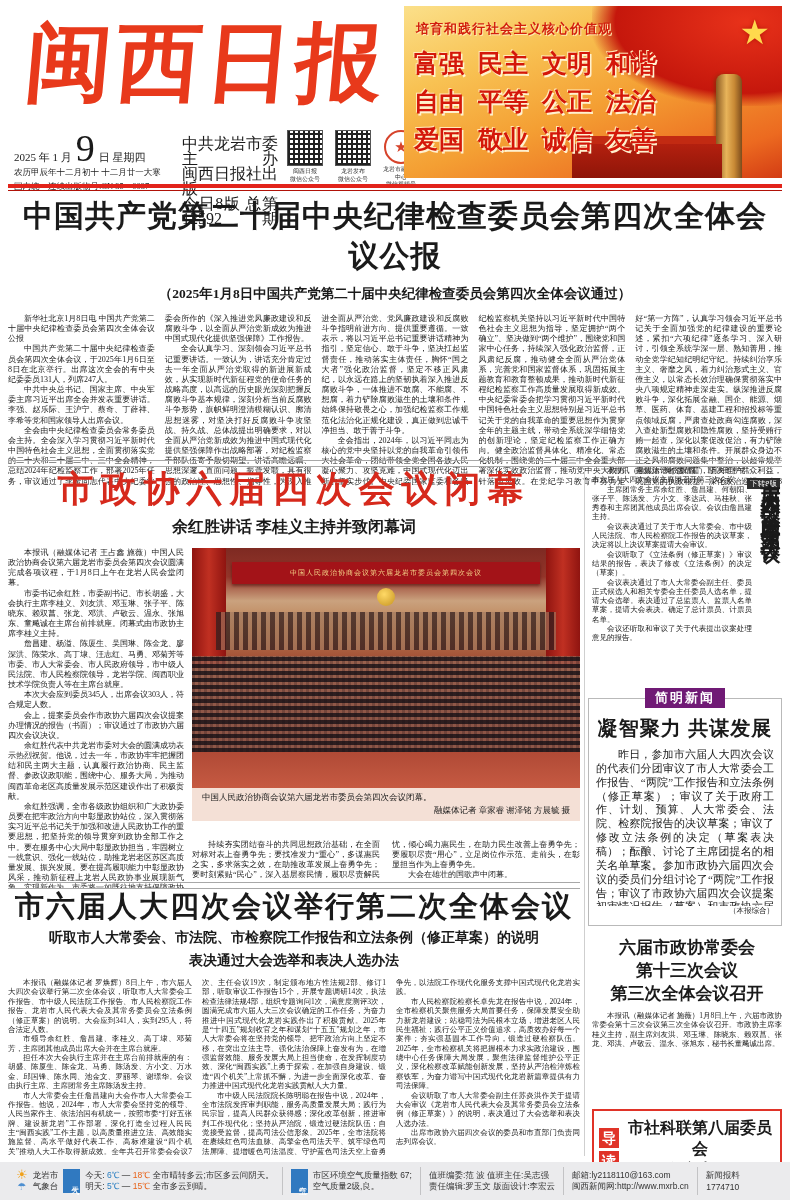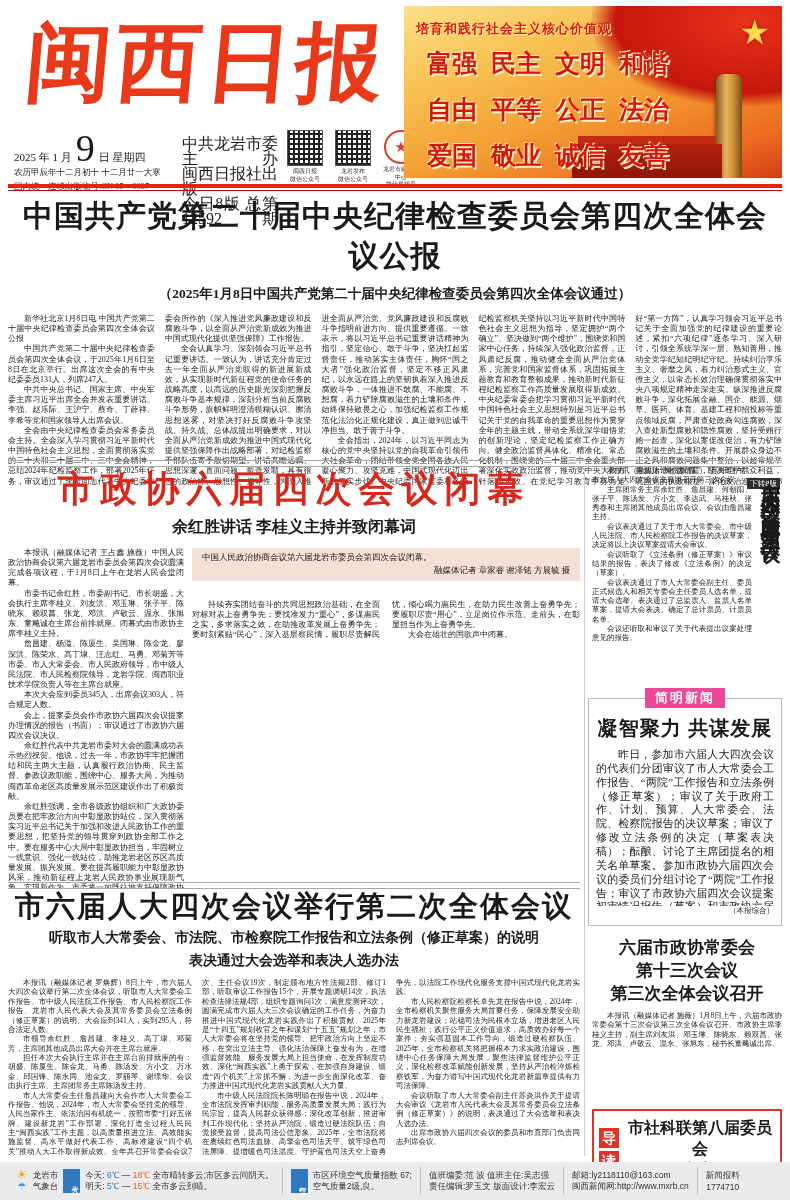--- a/index.html
+++ b/index.html
@@ -33,22 +33,22 @@
     background:radial-gradient(ellipse at 70% 30%,#e8321a 0%,#c5170c 60%,rgba(197,23,12,0) 72%);}
   .banner-star{position:absolute;right:12px;top:6px;color:#ffd94d;font-size:34px;
     text-shadow:0 0 4px #b31208;}
   .banner-column{position:absolute;right:40px;bottom:-6px;width:26px;height:110px;border-radius:8px 8px 0 0;
     background:linear-gradient(90deg,#8a5a22,#e8b45a 40%,#c98a35 70%,#7d4c1c);box-shadow:-2px 0 3px rgba(120,50,10,.5);}
   .banner-gate{position:absolute;right:60px;bottom:0;width:150px;height:34px;
     background:linear-gradient(#b3200f,#8f1508);box-shadow:0 -14px 0 -6px #c22a12;}
   .banner-slogan{position:relative;margin:14px 12px 0;font-family:"Liberation Sans",sans-serif;
     font-weight:bold;font-size:13px;letter-spacing:1px;color:#d21f0e;
     text-shadow:1px 1px 0 #ffe9b0;}
-  .banner-values{position:relative;margin:10px 23px 0;width:250px;display:grid;
-    grid-template-columns:repeat(4,1fr);gap:16px 6px;}
+  .banner-values{position:relative;margin:10px 10px 0;width:250px;display:grid;
+    grid-template-columns:repeat(4,1fr);gap:8px 6px;}
   .value-word{font-family:"Liberation Sans",sans-serif;font-weight:900;font-size:25px;line-height:30px;
     color:#d4170a;text-shadow:1.5px 1.5px 0 #fff1cf,-1px -1px 0 #ffe9b8;white-space:nowrap;}
 
   .red-rule{position:absolute;left:8px;top:184px;width:774px;height:7px;
     background:linear-gradient(#e2231a 0 4px,transparent 4px 6px,#b01208 6px 7px);}
 
   
   .communique{position:absolute;left:8px;top:196px;width:774px;}
   .comm-headline{font-family:"Liberation Sans",sans-serif;font-weight:900;font-size:30px;
     letter-spacing:1px;text-align:center;line-height:40px;}
@@ -98,21 +98,21 @@
   .presidium{position:absolute;left:592px;top:466px;width:190px;height:224px;display:flex;gap:8px;}
   .pres-text{flex:1;font-size:7.5px;line-height:1.24;overflow:hidden;}
   .pres-title{writing-mode:vertical-rl;font-family:"Liberation Sans",sans-serif;font-weight:900;
     font-size:20px;letter-spacing:3px;line-height:1.1;display:flex;gap:6px;}
   .pres-title div{margin:0;}
 
   
   .brief{position:absolute;left:588px;top:698px;width:194px;height:228px;border:1px solid #b9b9b9;
     box-sizing:border-box;padding:4px 7px;background:#fff;}
   .brief-label{position:absolute;top:-11px;left:50%;transform:translateX(-50%);
-    background:#ec4899;color:#fff;font-family:"Liberation Sans",sans-serif;font-weight:bold;
+    background:#701a75;color:#fff;font-family:"Liberation Sans",sans-serif;font-weight:bold;
     font-size:13px;line-height:20px;padding:0 10px;letter-spacing:2px;white-space:nowrap;}
   .brief-head{font-family:"Liberation Sans",sans-serif;font-weight:900;font-size:20px;
     letter-spacing:1px;text-align:center;margin-top:12px;}
   .brief-body{margin-top:6px;font-size:11px;line-height:1.26;height:158px;overflow:hidden;}
   .brief-src{text-align:right;font-size:7.5px;}
 
   
   .plenary{position:absolute;left:8px;top:888px;width:572px;}
   .plen-head{font-family:"Liberation Sans",sans-serif;font-weight:900;font-size:29px;
     letter-spacing:2px;text-align:center;line-height:36px;}
@@ -242,20 +242,29 @@
       <div class="col-narrow">
           <p class="para">本报讯（融媒体记者 王占鑫 施薇）中国人民政治协商会议第六届龙岩市委员会第四次会议圆满完成各项议程，于1月8日上午在龙岩人民会堂闭幕。</p>
           <p class="para">市委书记余红胜，市委副书记、市长胡盛，大会执行主席李桂义、刘友洪、邓玉琳、张子平、陈晓东、赖双菖、张龙、邓洪、卢敬云、温永、张旭东、童飚诚在主席台前排就座。闭幕式由市政协主席李桂义主持。</p>
           <p class="para">詹昌建、杨溢、陈厦生、吴国琳、陈金龙、廖深洪、陈荣水、高丁埭、汪志红、马勇、邓菊芳等市委、市人大常委会、市人民政府领导，市中级人民法院、市人民检察院领导，龙岩学院、闽西职业技术学院负责人等在主席台就座。</p>
           <p class="para">本次大会应到委员345人，出席会议303人，符合规定人数。</p>
           <p class="para">会上，提案委员会作市政协六届四次会议提案办理情况的报告（书面）；审议通过了市政协六届四次会议决议。</p>
           <p class="para">余红胜代表中共龙岩市委对大会的圆满成功表示热烈祝贺。他说，过去一年，市政协牢牢把握团结和民主两大主题，认真履行政治协商、民主监督、参政议政职能，围绕中心、服务大局，为推动闽西革命老区高质量发展示范区建设作出了积极贡献。</p>
           <p class="para">余红胜强调，全市各级政协组织和广大政协委员要在把牢政治方向中彰显政协站位，深入贯彻落实习近平总书记关于加强和改进人民政协工作的重要思想，把坚持党的领导贯穿到政协全部工作之中。要在服务中心大局中彰显政协担当，牢固树立一线意识、强化一线站位，助推龙岩老区苏区高质量发展、振兴发展。要在提高履职能力中彰显政协风采，推动新征程上龙岩人民政协事业展现新气象、实现新作为。市委将一如既往地支持保障政协依章履职、发挥作用。各级党委（党组）要加强对政协工作的全面领导，为政协履职尽责创造良好条件、提供有力保障。</p>
         </div>
       <div class="photo-wrap">
+        <div class="photo">
+          <div class="photo-drape-l"></div>
+          <div class="photo-drape-r"></div>
+          <div class="photo-banner">中国人民政治协商会议第六届龙岩市委员会第四次会议</div>
+          <div class="photo-emblem"></div>
+          <div class="photo-stage"></div>
+          <div class="photo-crowd"></div>
+          <div class="photo-carpet"></div>
+        </div>
         <div class="caption-box">
           <div>中国人民政治协商会议第六届龙岩市委员会第四次会议闭幕。</div>
           <div class="caption-credit">融媒体记者 章家睿 谢泽铭 方晨毓 摄</div>
         </div>
         <div class="twocol">
             <p class="para">持续夯实团结奋斗的共同思想政治基础，在全面对标对表上奋勇争先；要找准发力“重心”，多谋惠民之实，多求落实之效，在助推改革发展上奋勇争先；要时刻紧贴“民心”，深入基层察民情，履职尽责解民忧，倾心竭力惠民生，在助力民生改善上奋勇争先；要履职尽责“用心”，立足岗位作示范、走前头，在彰显担当作为上奋勇争先。</p>
             <p class="para">大会在雄壮的国歌声中闭幕。</p>
           </div>
       </div>
     </div>

